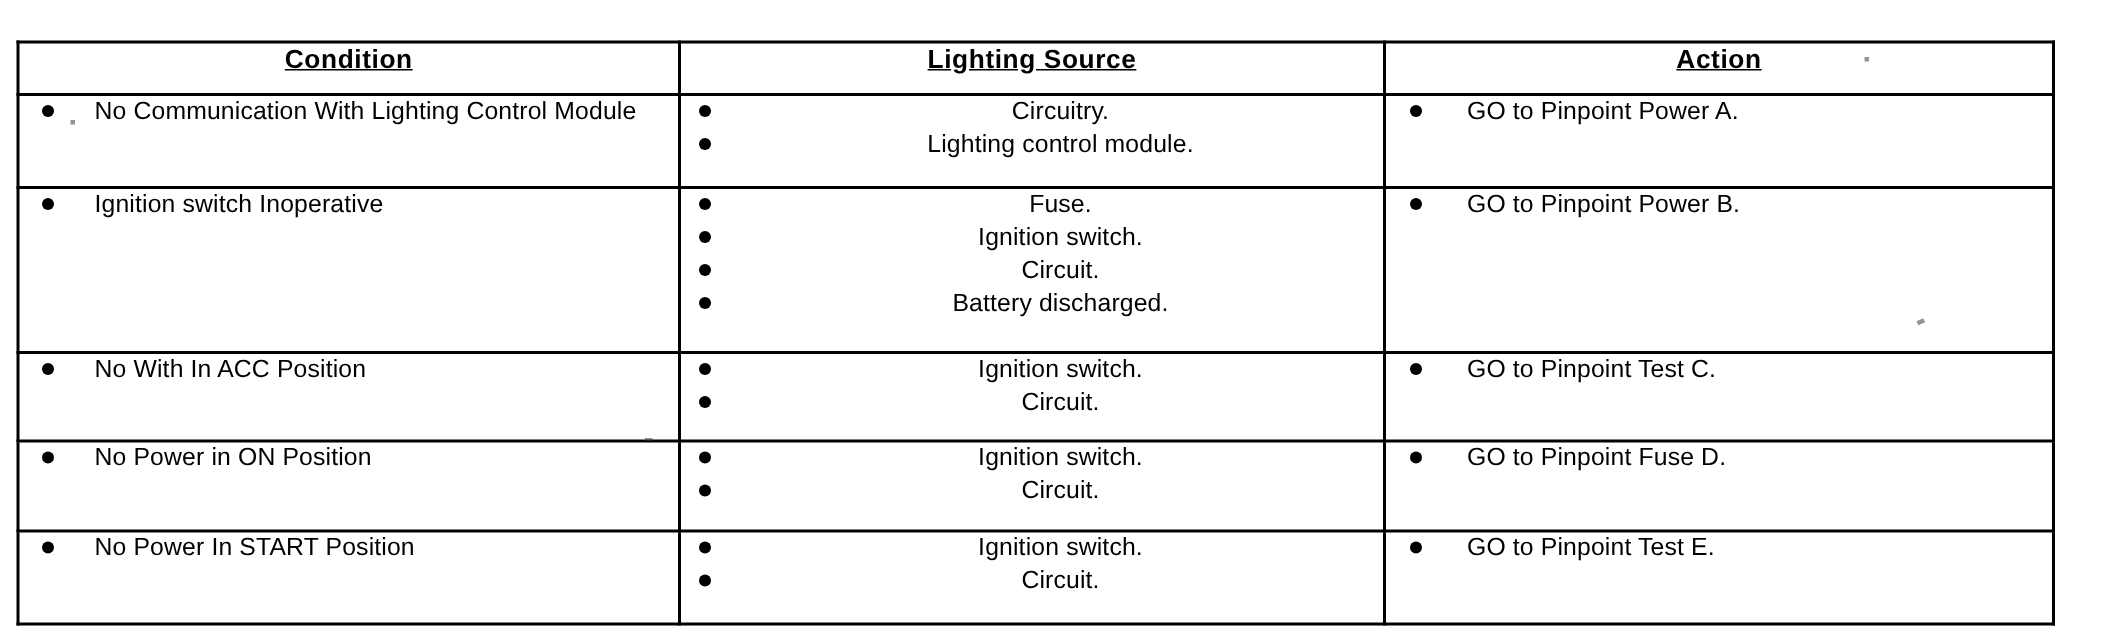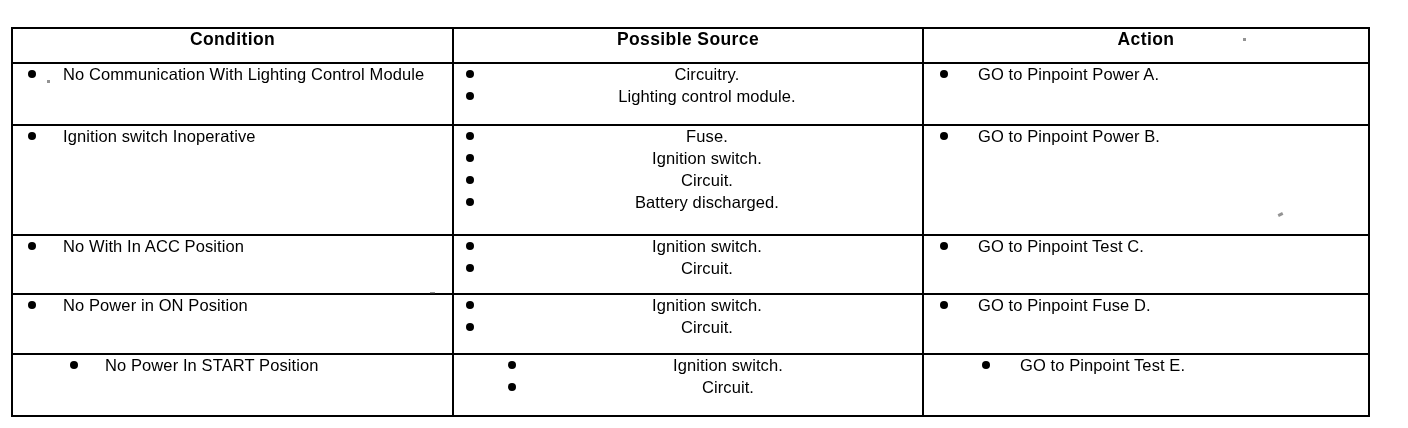--- a/index.html
+++ b/index.html
@@ -49,20 +49,21 @@
 
   
   .head-cell {
     height: 33px;
     text-align: center;
     vertical-align: middle;
     font-weight: bold;
     font-size: 17.5px;
     letter-spacing: 0.4px;
     font-family: "Liberation Sans", sans-serif;
+    text-decoration: underline;
   }
 
   
   .body-cell {
     padding: 9px 0 9px 0;
   }
 
   .bullet-list {
     list-style: none;
     margin: 0;
@@ -98,21 +99,21 @@
   .col-source .bullet-text { padding-left: 50px; text-align: center; }
 
   .col-action .bullet-dot { left: 16px; }
   .col-action .bullet-text { padding-left: 54px; }
 
   
   .row-1 .body-cell { height: 60px; }
   .row-2 .body-cell { height: 108px; }
   .row-3 .body-cell { height: 57px; }
   .row-4 .body-cell { height: 58px; border-radius: 20px; }
-  .row-5 .body-cell { height: 60px; padding-left: 42px; }
+  .row-5 .body-cell { height: 60px; }
 
   
   .speck {
     position: absolute;
     background: #3a3a3a;
     opacity: 0.55;
   }
 </style>
 </head>
 <body>
@@ -122,21 +123,21 @@
   <table class="diag-table">
     <colgroup>
       <col class="c-condition">
       <col class="c-source">
       <col class="c-action">
     </colgroup>
 
     <thead>
       <tr>
         <th class="head-cell">Condition</th>
-        <th class="head-cell">Possible Source</th>
+        <th class="head-cell">Lighting Source</th>
         <th class="head-cell">Action</th>
       </tr>
     </thead>
 
     <tbody>
 
       <tr class="row-1">
         <td class="body-cell col-condition">
           <ul class="bullet-list">
             <li class="bullet-item">

